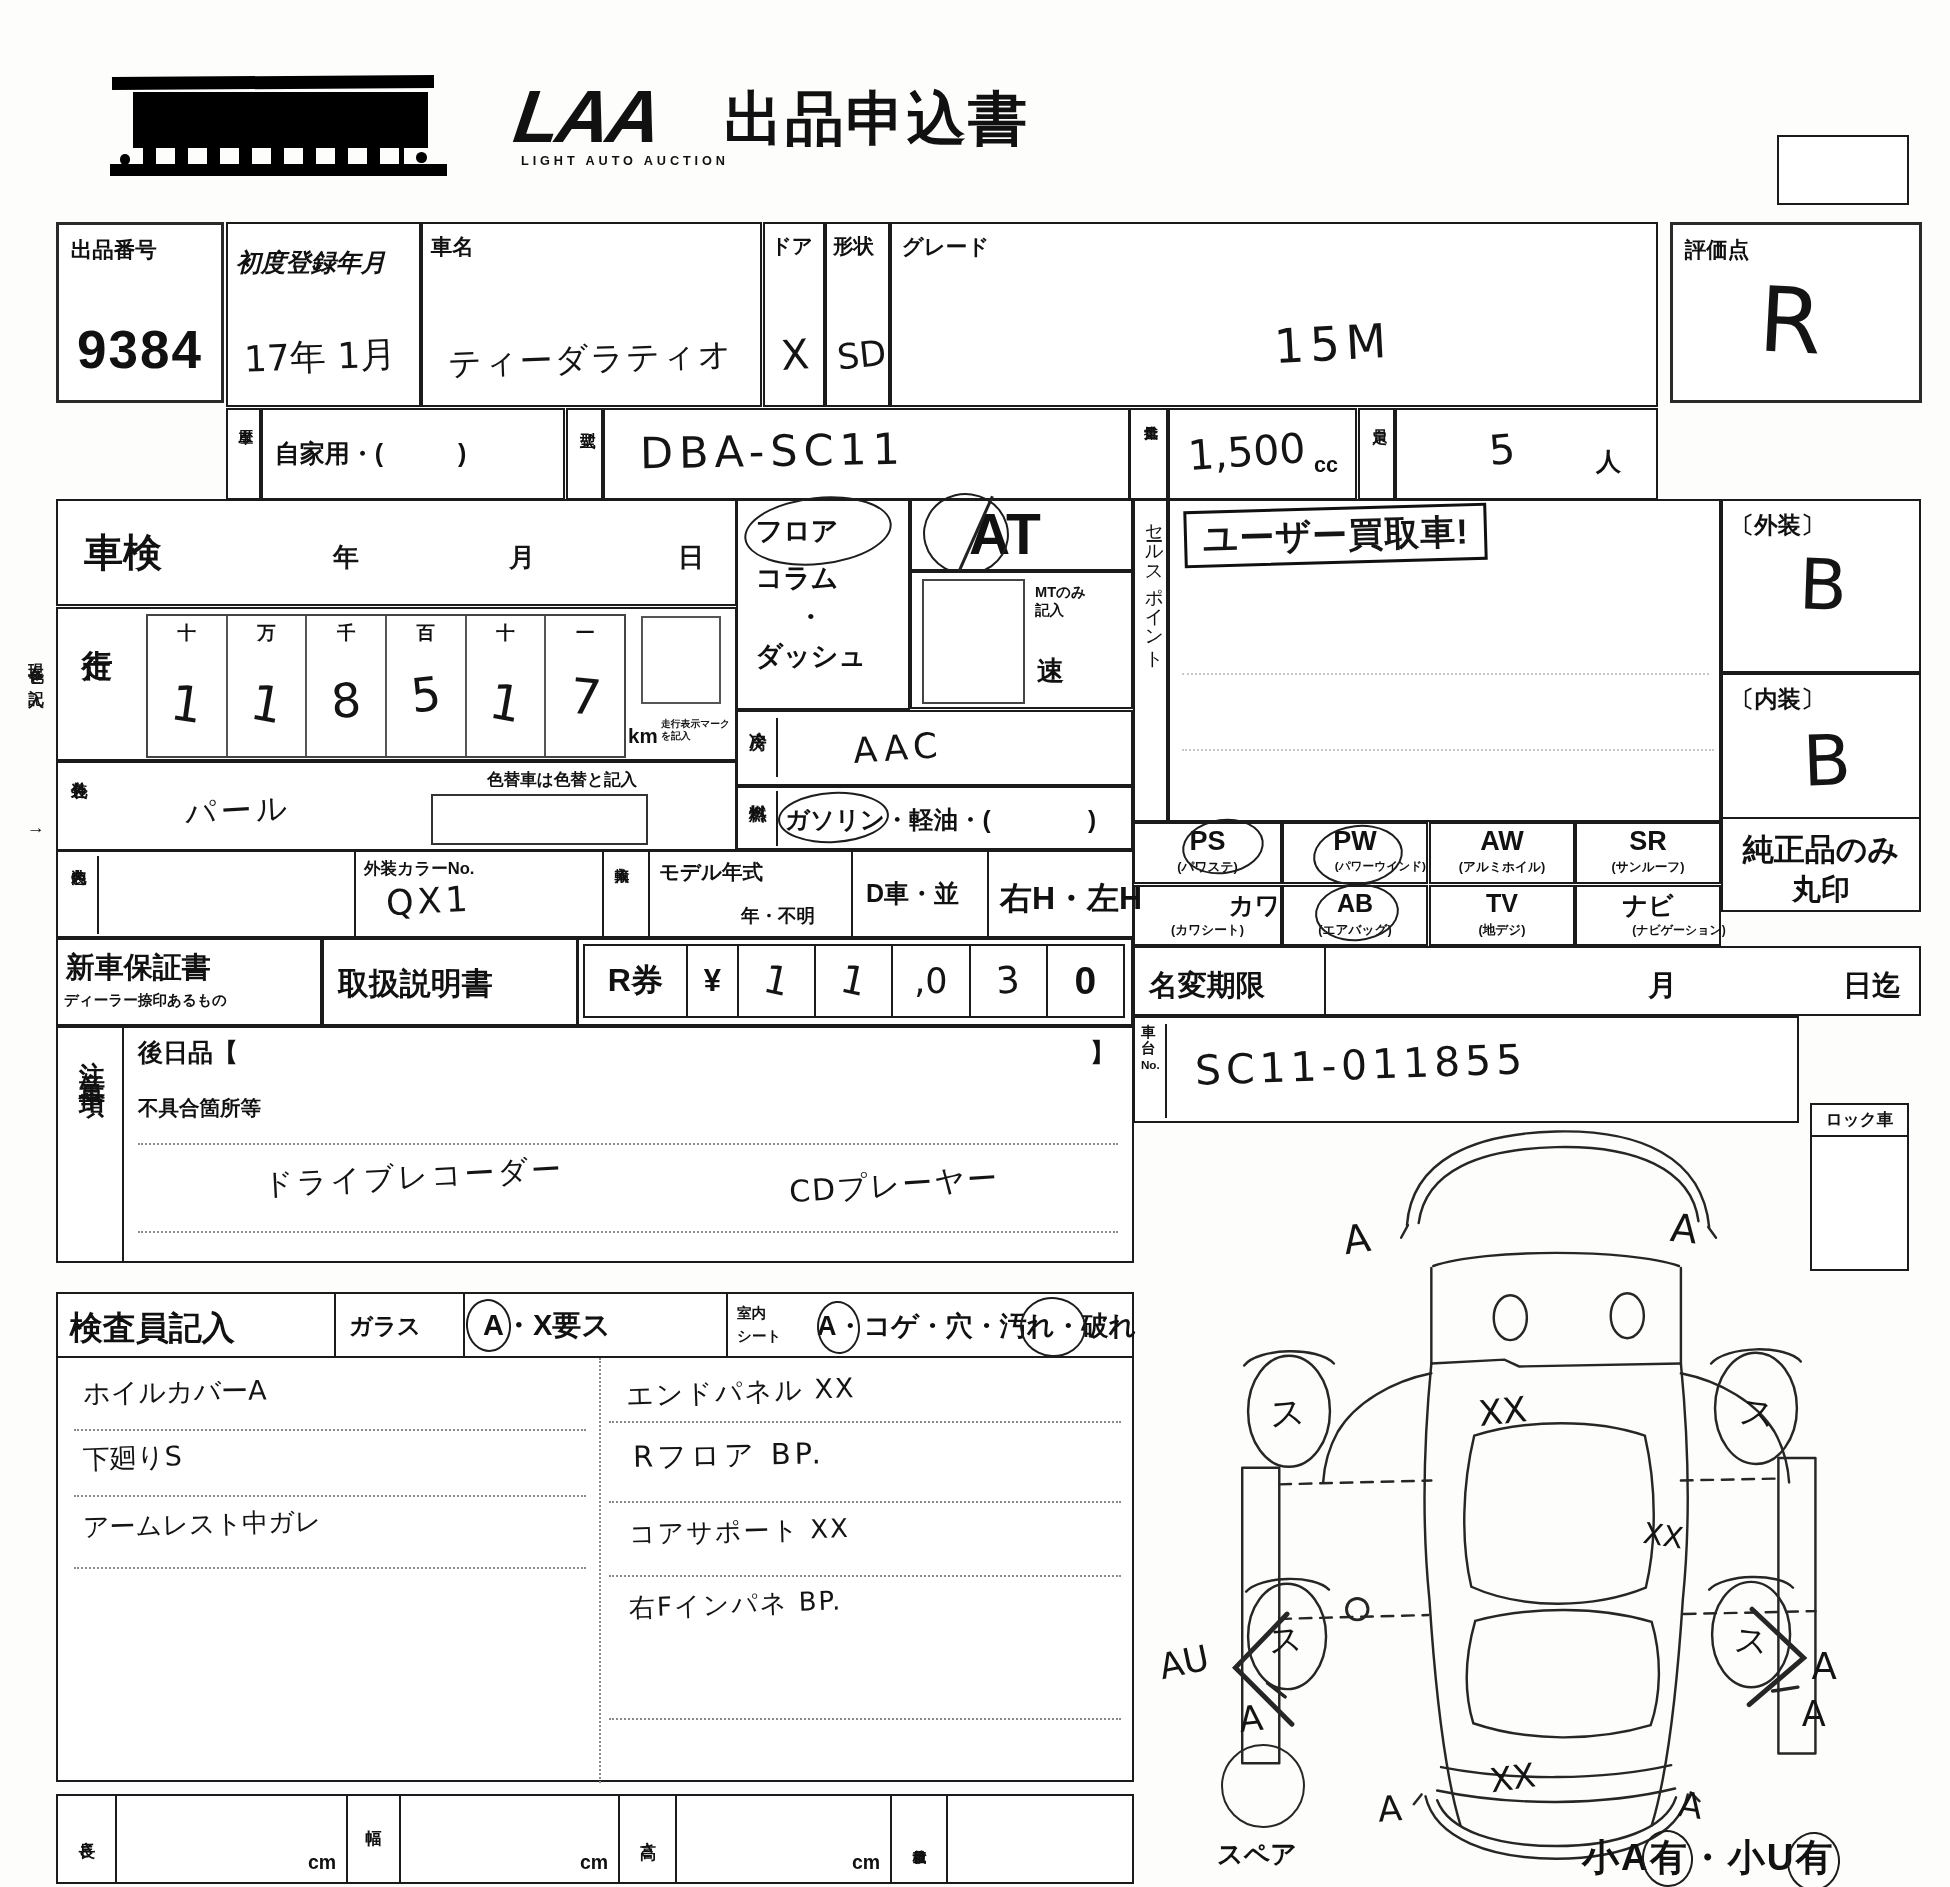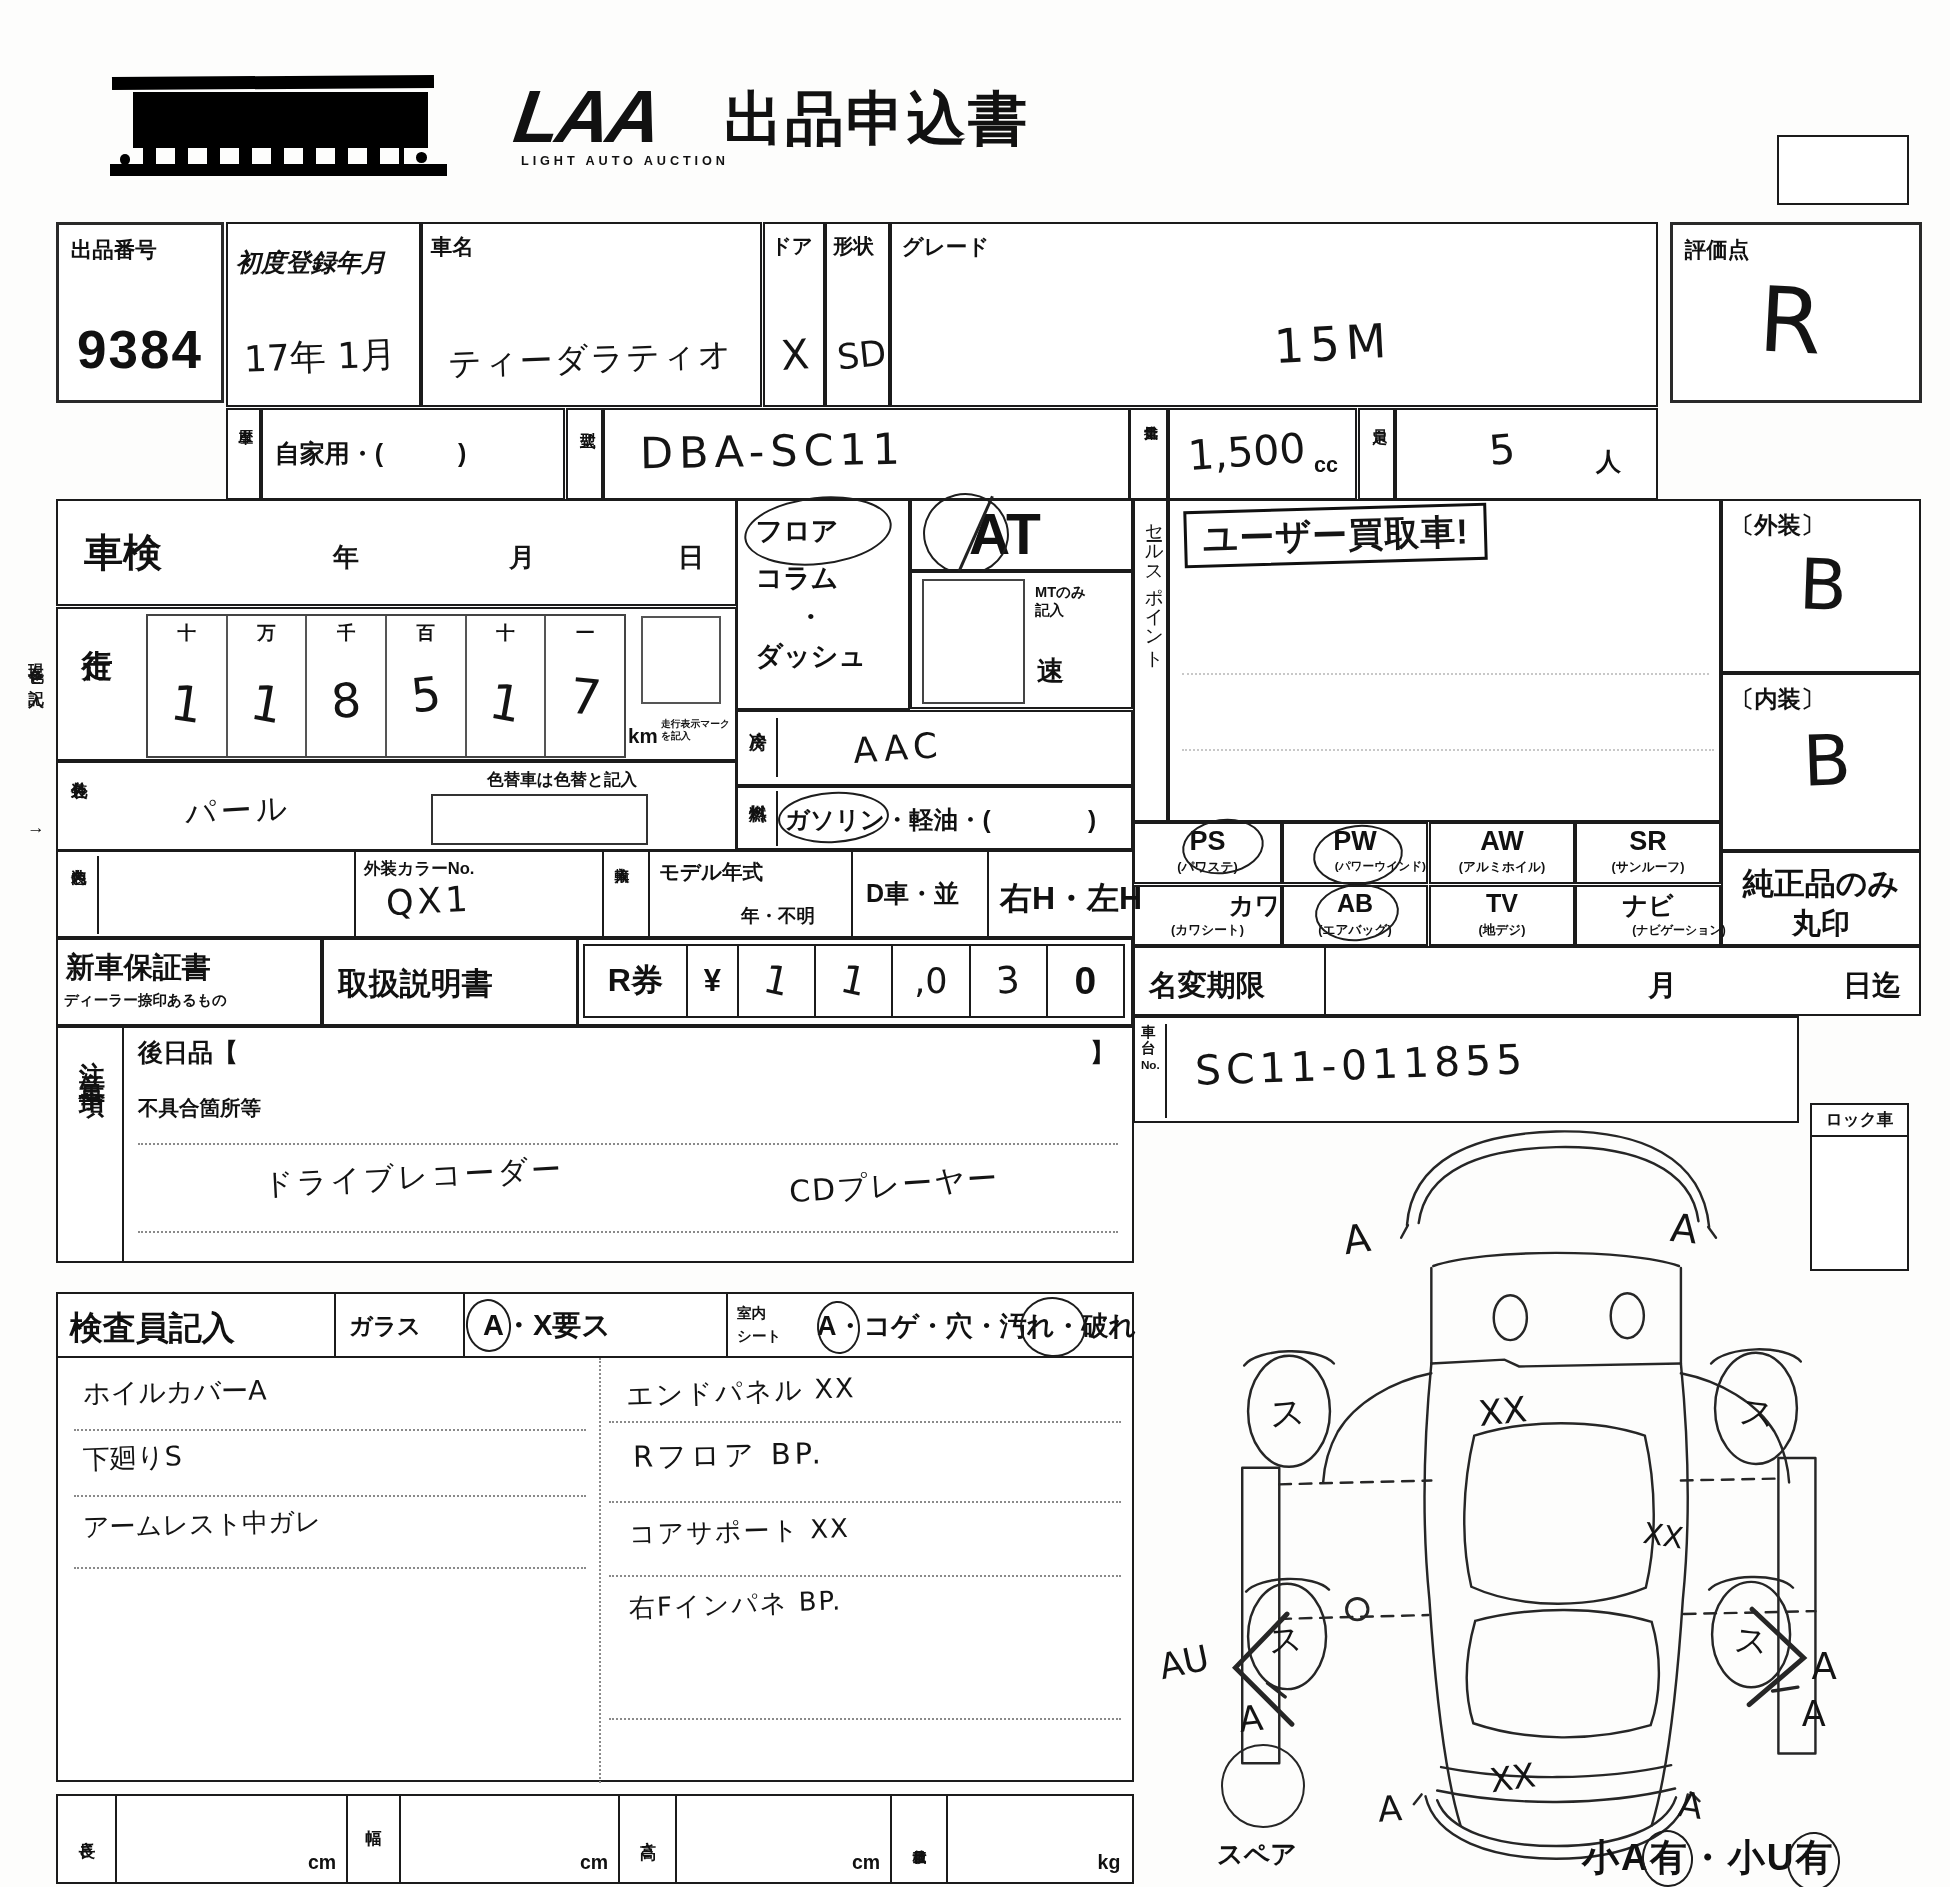--- a/index.html
+++ b/index.html
@@ -192,21 +192,21 @@
 </div>
 
 <div class="cell" style="left:1721px;top:499px;width:200px;height:174px;">
   <div class="abs lbl" style="left:7.8px;top:7.8px;font-size:23.4px;">〔外装〕</div>
   <div class="abs hw" style="left:76px;top:43px;font-size:70px;transform:rotate(2deg);">B</div>
 </div>
 <div class="cell" style="left:1721px;top:673px;width:200px;height:178px;">
   <div class="abs lbl" style="left:7.8px;top:7.8px;font-size:23.4px;">〔内装〕</div>
   <div class="abs hw" style="left:80px;top:45px;font-size:70px;transform:rotate(-2deg);">B</div>
 </div>
-<div class="cell" style="left:1721px;top:851px;width:200px;height:95px;">
+<div class="cell" style="left:1721px;top:817px;width:200px;height:95px;">
   <div class="abs lbl" style="left:0;top:9.8px;width:100%;text-align:center;font-size:31px;">純正品のみ</div>
   <div class="abs lbl" style="left:0;top:51px;width:100%;text-align:center;font-size:29px;">丸印</div>
 </div>
 
 <div class="cell" style="left:1133px;top:822px;width:149px;height:62px;">
   <div class="abs lbl" style="left:0;top:2px;width:100%;text-align:center;font-size:27px;">PS</div>
   <div class="abs lbl" style="left:0;top:35px;width:100%;text-align:center;font-size:12.7px;">(パワステ)</div>
 </div>
 <div class="cell" style="left:1282px;top:822px;width:146px;height:62px;">
   <div class="abs lbl" style="left:0;top:2px;width:100%;text-align:center;font-size:27px;">PW</div>
@@ -353,23 +353,20 @@
     <span class="abs lbl" style="right:9.8px;bottom:7.8px;font-size:19.5px;position:absolute;">cm</span>
   </div>
   <div class="ctr" style="width:55px;border-right:2px solid #1b1b1b;">
     <span class="vert lbl" style="font-size:16.6px;">高さ</span>
   </div>
   <div style="width:213px;border-right:2px solid #1b1b1b;position:relative;">
     <span class="abs lbl" style="right:9.8px;bottom:7.8px;font-size:19.5px;position:absolute;">cm</span>
   </div>
   <div class="ctr" style="width:54px;border-right:2px solid #1b1b1b;">
     <span class="vert lbl" style="font-size:13.7px;">積載量</span>
-  </div>
-  <div style="flex:1;position:relative;">
-    <span class="abs lbl" style="right:11.7px;bottom:7.8px;font-size:19.5px;position:absolute;">kg</span>
   </div>
 </div>
 
 <div class="cell" style="left:56px;top:850px;width:1078px;height:88px;">
   <div class="abs vert lbl" style="left:9.8px;top:3.9px;font-size:15.6px;border-right:2px solid #1b1b1b;padding-right:7.8px;height:78px;">内装色</div>
   <div class="abs" style="left:296px;top:0;width:2px;height:100%;background:#1b1b1b;"></div>
   <div class="abs lbl" style="left:306px;top:5.9px;font-size:16.6px;">外装カラーNo.</div>
   <div class="abs hw" style="left:328px;top:29px;font-size:35px;letter-spacing:3.9px;transform:rotate(-3deg);">QX1</div>
   <div class="abs" style="left:544px;top:0;width:2px;height:100%;background:#1b1b1b;"></div>
   <div class="abs vert lbl" style="left:554px;top:3.9px;font-size:14.6px;">輸入車</div>

